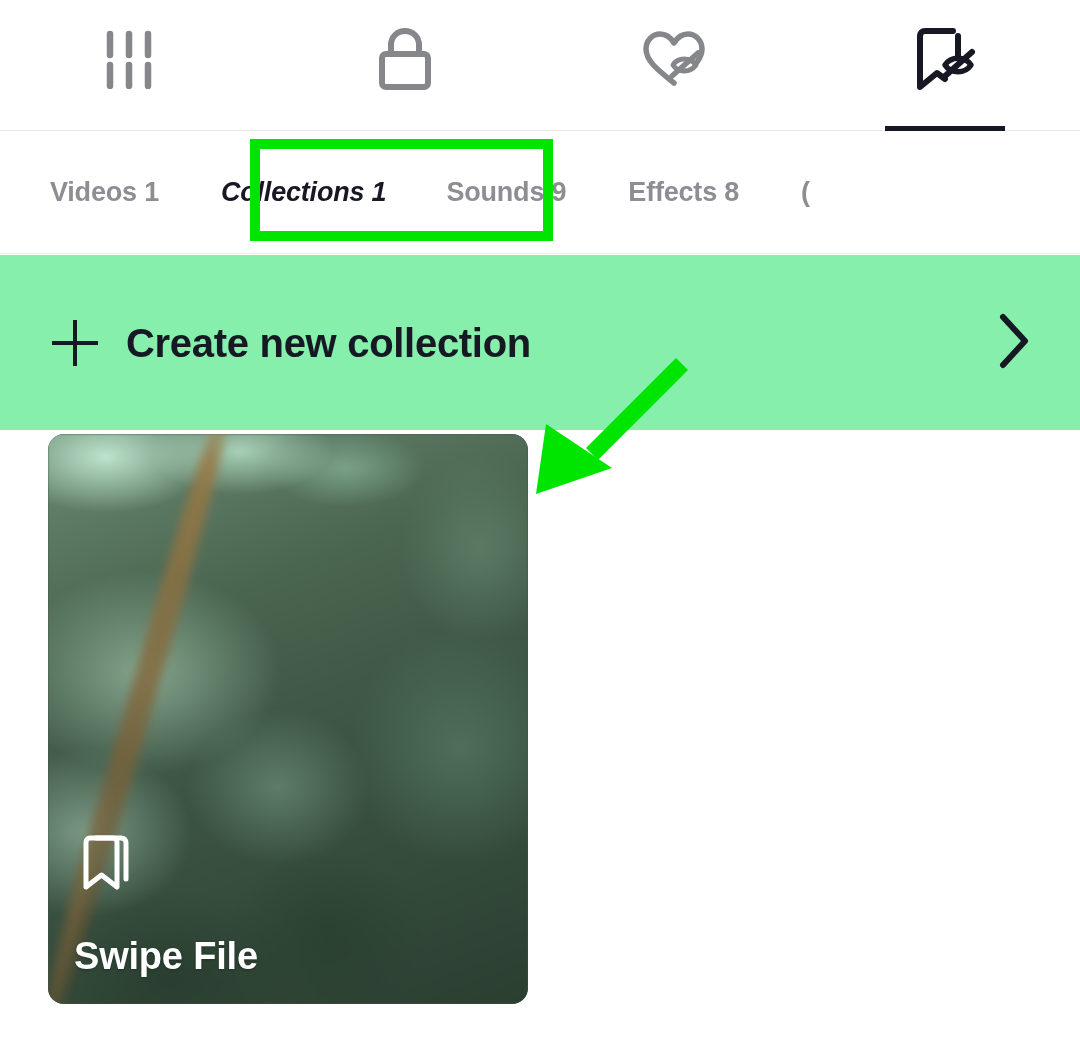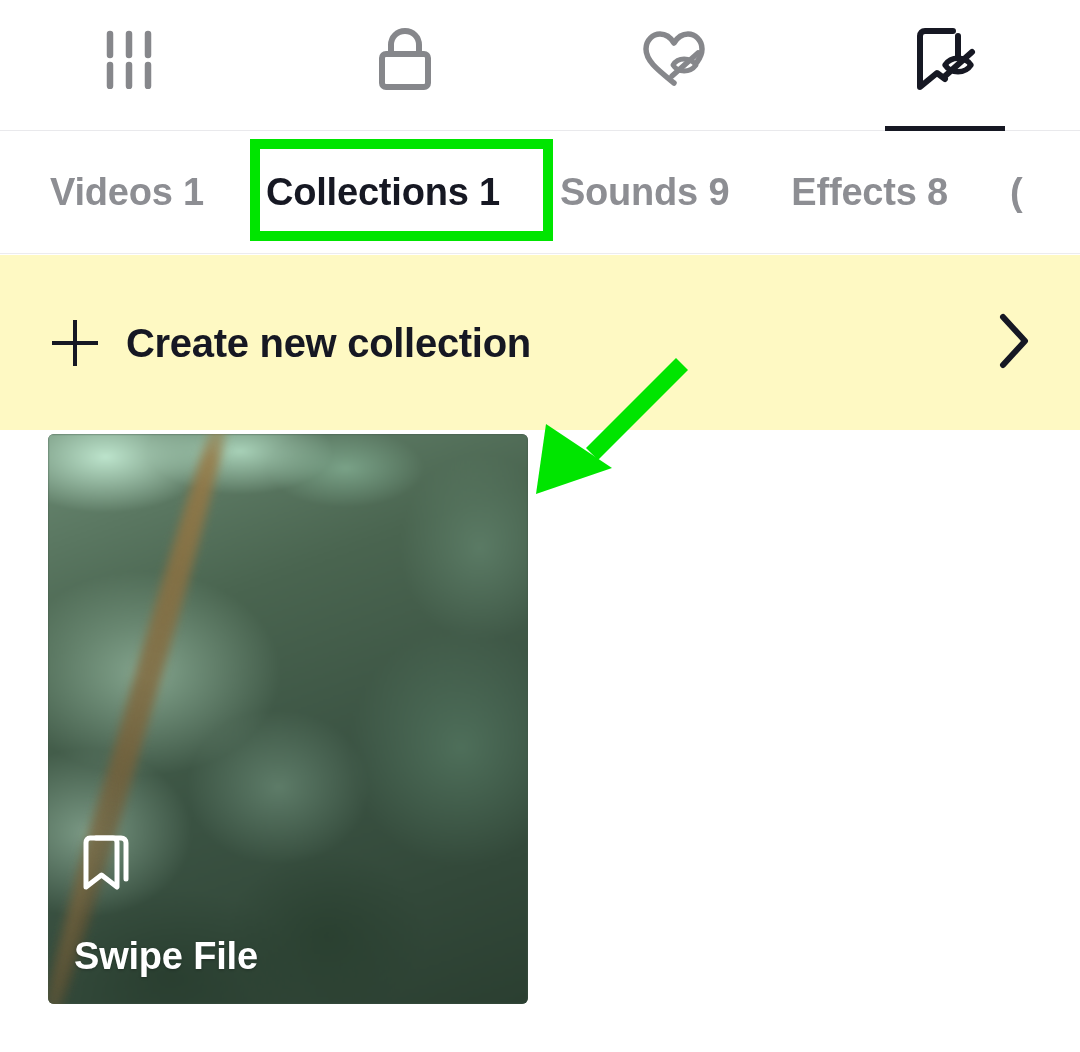--- a/index.html
+++ b/index.html
@@ -58,43 +58,43 @@
     width: 1080px;
     height: 123px;
     background: #ffffff;
     border-bottom: 1.5px solid #ececef;
     display: flex;
     align-items: center;
     white-space: nowrap;
     overflow: hidden;
   }
   .subtab {
-    font-size: 38px;
+    font-size: 27px;
     font-weight: 700;
     color: #8d8e93;
     letter-spacing: -0.2px;
     flex: 0 0 auto;
     line-height: 1;
   }
-  .subtab.active { color: #161823; }
+  .subtab.active { color: #161823; font-style: italic; }
   .subtab-0 { margin-left: 50px; }
   .subtab-1 { margin-left: 62px; }
   .subtab-2 { margin-left: 60px; }
   .subtab-3 { margin-left: 62px; }
   .subtab-4 { margin-left: 62px; }
 
   
   .create-row {
     position: absolute;
     left: 0; top: 255px;
     width: 1080px;
     height: 175px;
     display: flex;
     align-items: center;
-    background: #fef9c3;
+    background: #86efac;
   }
   .create-left {
     display: flex;
     align-items: center;
     margin-left: 52px;
   }
   .plus-icon {
     width: 46px;
     height: 46px;
     position: relative;
@@ -134,21 +134,21 @@
   .collection-grid {
     position: absolute;
     left: 48px;
     top: 434px;
     width: 984px;
   }
   .collection-card {
     position: relative;
     width: 480px;
     height: 570px;
-    border-radius: 6px;
+    border-radius: 16px;
     overflow: hidden;
     background: #3f5547;
   }
   .card-thumb {
     position: absolute;
     inset: 0;
     background-color: #415a48;
     background-image:
       radial-gradient(ellipse 170px 90px at 12% 4%, rgba(196,236,212,0.92) 0%, rgba(196,236,212,0) 62%),
       radial-gradient(ellipse 150px 70px at 40% 3%, rgba(186,230,204,0.80) 0%, rgba(186,230,204,0) 62%),

